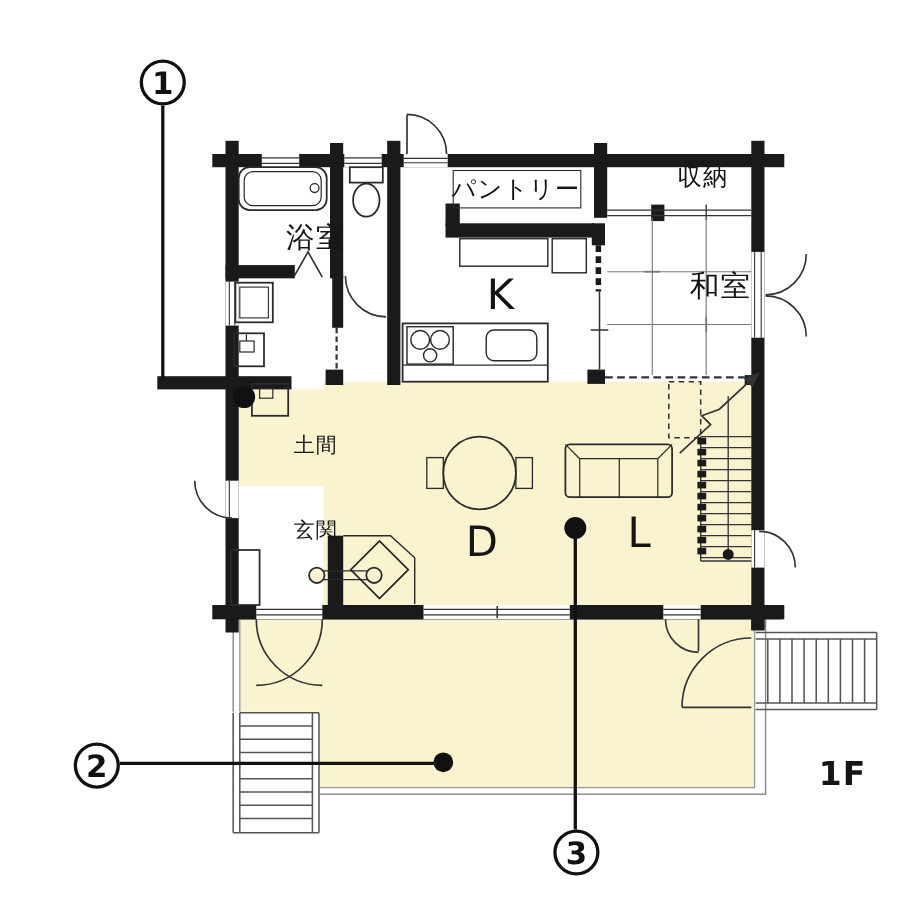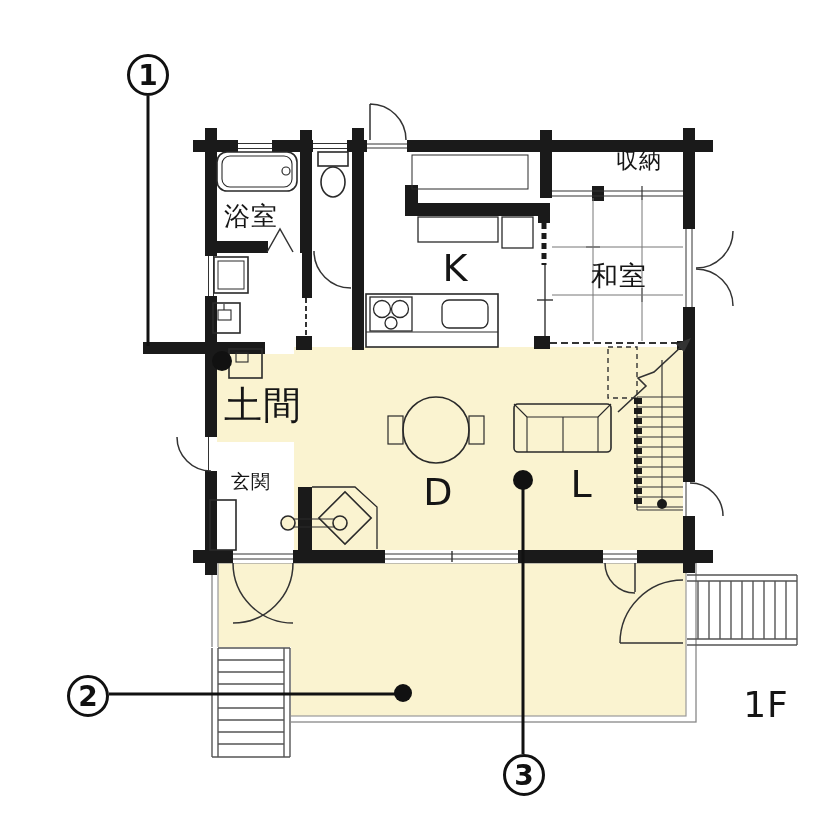--- a/index.html
+++ b/index.html
@@ -1,24 +1,24 @@
 <!DOCTYPE html>
 <html><head>
 <meta charset="utf-8">
 <style>
   html,body{margin:0;padding:0;background:#ffffff;}
   #stage{position:relative;width:830px;height:830px;background:#fff;overflow:hidden;
          font-family:"DejaVu Sans","Liberation Sans",sans-serif;}
   #plan-svg{position:absolute;left:0;top:0;}
   .room-label{position:absolute;transform:translate(-50%,-50%);color:#151515;
               white-space:nowrap;letter-spacing:1px;}
-  .jp{font-size:27px;}
+  .jp{font-size:27px;margin-left:36px;}
   .jp-sm{font-size:22px;}
   .letter{font-size:38px;font-weight:500;letter-spacing:0;}
-  .floor-tag{font-size:36px;font-weight:400;letter-spacing:1px;}
+  .floor-tag{font-size:30px;font-weight:700;letter-spacing:1px;}
   .callout-circle{position:absolute;width:42px;height:42px;border:3px solid #111;
                   border-radius:50%;background:#fff;display:flex;align-items:center;
                   justify-content:center;font-size:28px;font-weight:700;color:#111;
                   box-sizing:border-box;}
 </style>
 </head>
 <body>
 
 <div id="stage">
 
@@ -296,24 +296,25 @@
     <line x1="148" y1="96" x2="148" y2="346" stroke="#111" stroke-width="3"></line>
     <circle cx="222" cy="361" r="10" fill="#111"></circle>
     <line x1="109" y1="694" x2="399" y2="694" stroke="#111" stroke-width="3"></line>
     <circle cx="403" cy="693" r="9" fill="#111"></circle>
     <line x1="523" y1="489" x2="523" y2="754" stroke="#111" stroke-width="3"></line>
     <circle cx="523" cy="480" r="10" fill="#111"></circle>
   </g>
 </svg>
 
   <div class="room-label jp" style="left:251px;top:216px;font-size:26px;">浴室</div>
+  <div class="room-label jp-sm" style="left:469px;top:172px;">パントリー</div>
   <div class="room-label jp-sm" style="left:639px;top:161px;">収納</div>
   <div class="room-label letter" style="left:455px;top:268px;">K</div>
-  <div class="room-label jp" style="left:619px;top:276px;">和室</div>
-  <div class="room-label jp" style="left:263px;top:405px;font-size:38px;">土間</div>
+  <div class="room-label jp" style="left:619px;top:260px;">和室</div>
+  <div class="room-label jp" style="left:251px;top:405px;font-size:19px;">土間</div>
   <div class="room-label jp" style="left:251px;top:482px;font-size:19px;">玄関</div>
   <div class="room-label letter" style="left:438px;top:492px;">D</div>
   <div class="room-label letter" style="left:581px;top:484px;">L</div>
   <div class="room-label floor-tag" style="left:766px;top:704px;">1F</div>
 
   <div class="callout-circle" style="left:127px;top:54px;">1</div>
   <div class="callout-circle" style="left:67px;top:675px;">2</div>
   <div class="callout-circle" style="left:503px;top:754px;">3</div>
 
 </div>

